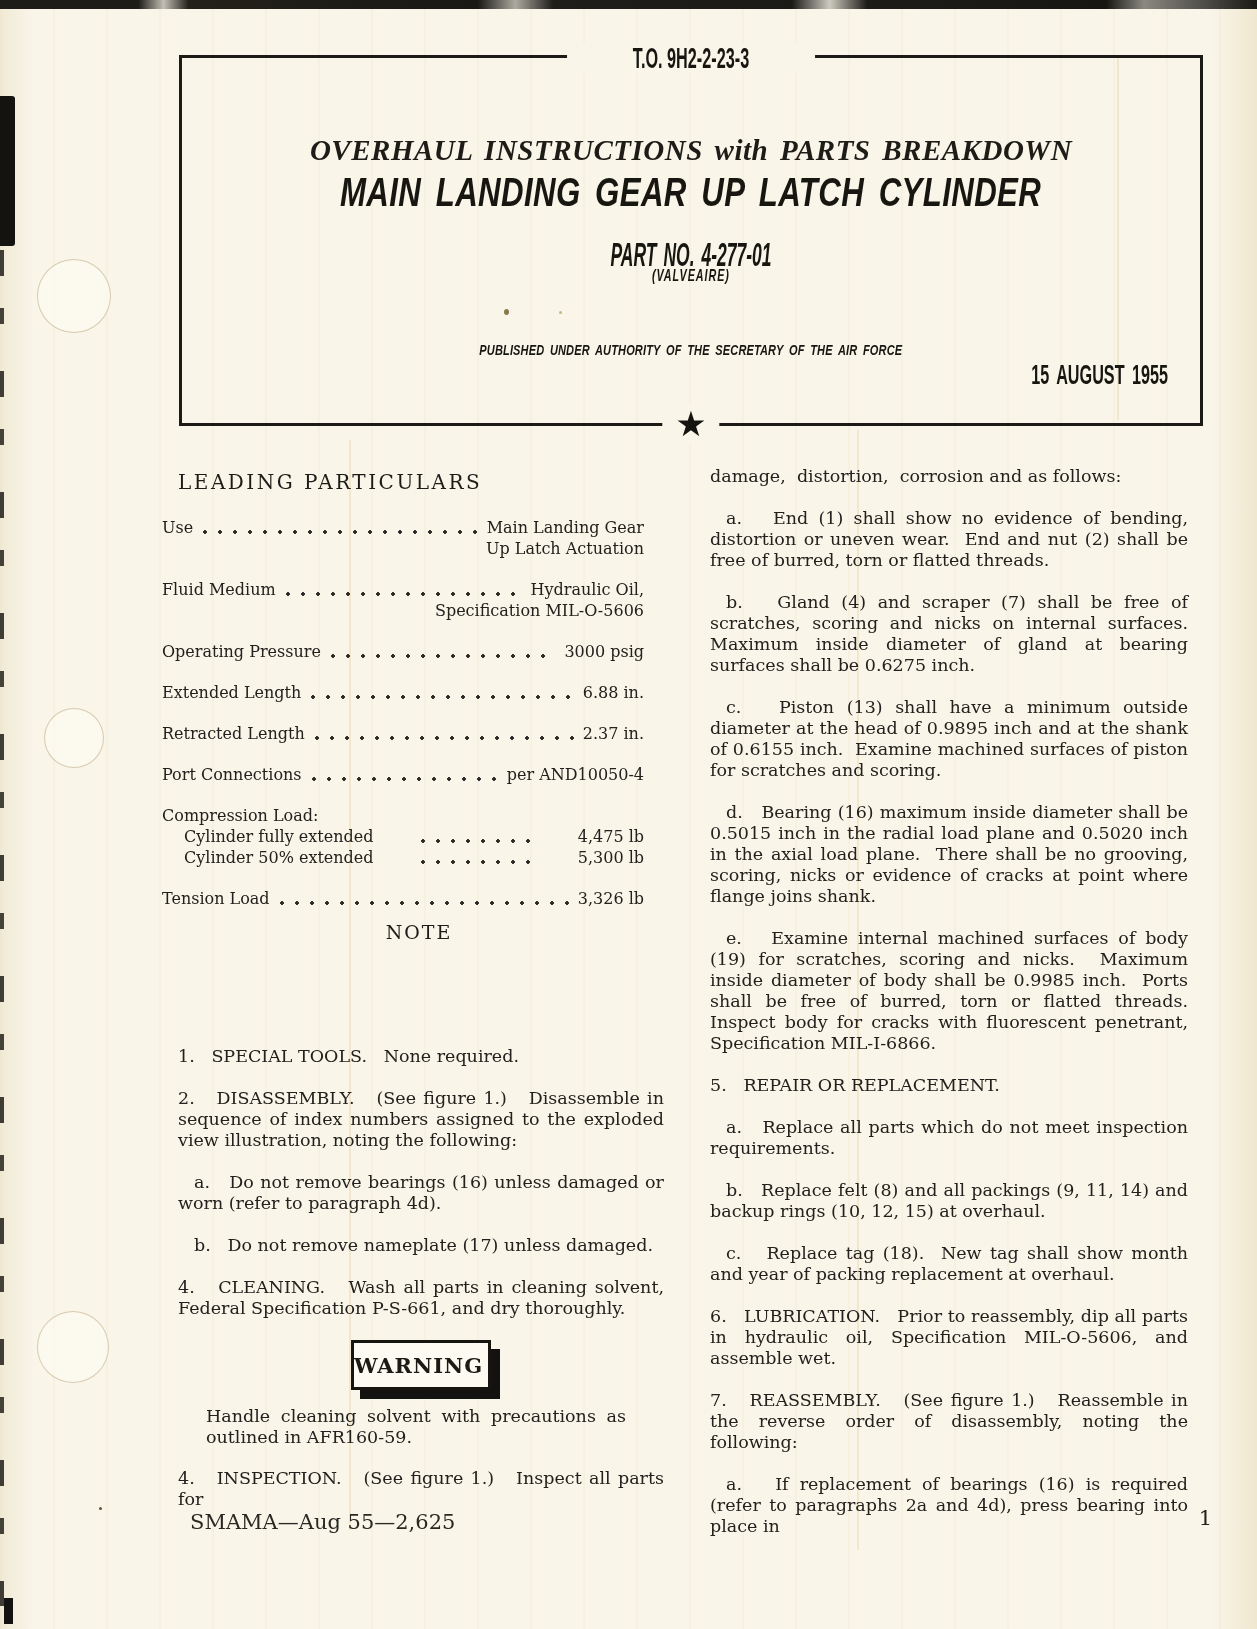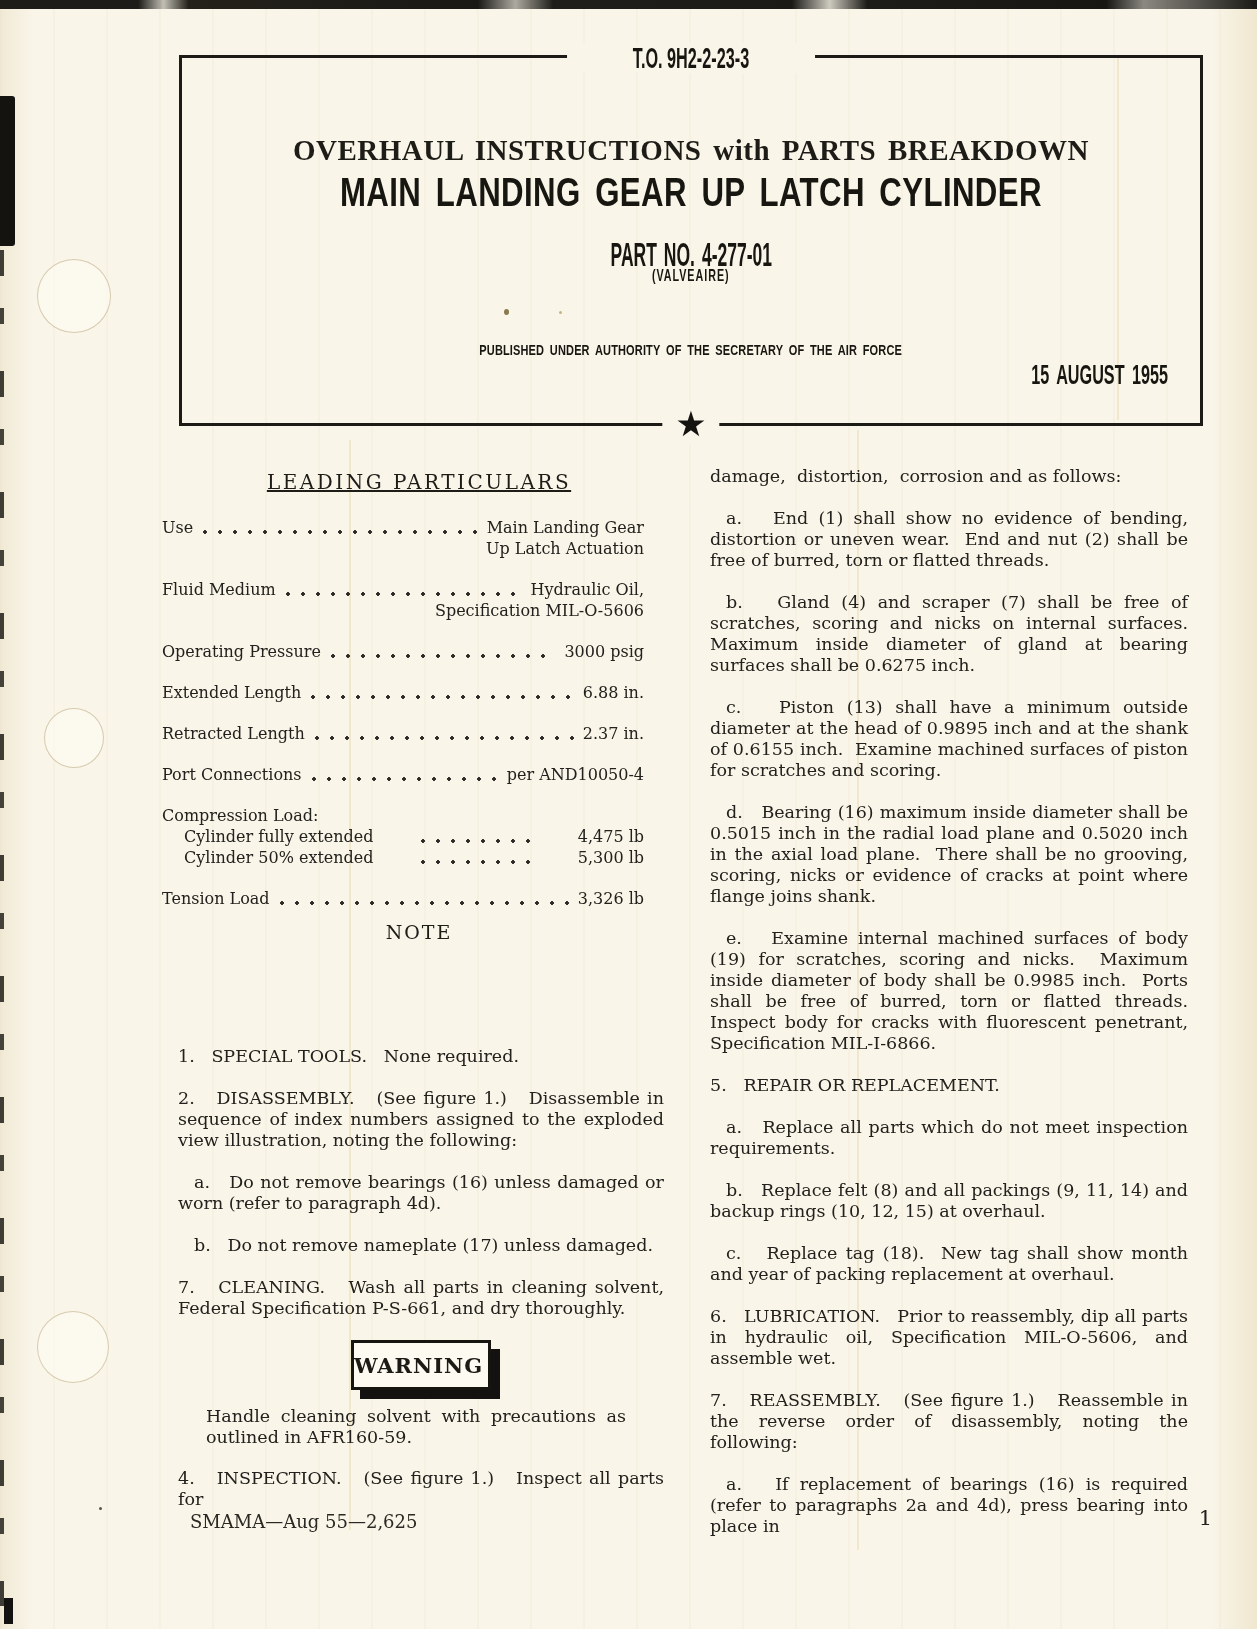--- a/index.html
+++ b/index.html
@@ -30,39 +30,39 @@
   .speck1{left:504px;top:309px;width:5px;height:6px;background:#8a7a4e;}
   .speck2{left:559px;top:311px;width:3px;height:3px;background:#c4b488;}
   .speck3{left:99px;top:1507px;width:3px;height:3px;background:#5a543f;}
 
   
   .title-box{position:absolute;left:179px;top:55px;width:1018px;height:365px;border:3px solid #1c1b15;}
   .hsans{font-family:"Liberation Sans",sans-serif;font-weight:700;color:#171611;}
   .to-label{position:absolute;top:-15px;left:50%;transform:translateX(-50%);background:#f9f5e9;
     padding:0 20px;font-size:29px;line-height:30px;white-space:nowrap;}
   .to-label .sx{display:inline-block;transform:scaleX(0.56);transform-origin:center;}
-  .hcenter{position:absolute;left:0;width:100%;text-align:center;white-space:nowrap;}
+  .hcenter{position:absolute;left:0;width:100%;text-align:center;white-space:nowrap;font-style:italic;}
   .subject{top:75px;font-size:29px;line-height:34px;font-family:"Liberation Serif",serif;font-weight:700;
     letter-spacing:0.5px;word-spacing:4px;color:#1d1c17;}
   .main-title{top:111px;font-size:40px;line-height:46px;}
   .main-title .sx{display:inline-block;transform:scaleX(0.78);transform-origin:center;word-spacing:7px;letter-spacing:0.5px;}
   .part-no{top:179px;font-size:33px;line-height:36px;}
   .part-no .sx{display:inline-block;transform:scaleX(0.53);transform-origin:center;word-spacing:4px;}
   .valveaire{top:207px;font-size:16.5px;line-height:20px;}
   .valveaire .sx{display:inline-block;transform:scaleX(0.65);transform-origin:center;letter-spacing:1.5px;}
   .published{top:283px;font-size:15.5px;line-height:17px;}
   .published .sx{display:inline-block;transform:scaleX(0.71);transform-origin:center;word-spacing:3.5px;letter-spacing:0.2px;}
   .issue-date{position:absolute;top:303px;right:32px;font-size:27px;line-height:28px;white-space:nowrap;}
   .issue-date .sx{display:inline-block;transform:scaleX(0.60);transform-origin:right center;word-spacing:5px;}
   .box-star{position:absolute;bottom:-21px;left:50%;transform:translateX(-50%);background:#f9f5e9;
     padding:0 13px;font-size:35px;line-height:40px;color:#14130f;}
 
   
-  .lp-heading{position:absolute;left:178px;top:470px;width:482px;text-align:center;
-    font-size:20px;letter-spacing:2.5px;color:#1d1c17;text-decoration:underline;}
+  .lp-heading{position:absolute;left:178px;top:470px;width:482px;
+    font-size:20px;letter-spacing:2.5px;color:#1d1c17;}
   .lp{position:absolute;left:162px;top:517px;width:482px;font-size:16px;line-height:21px;}
   .lp-row{display:flex;align-items:baseline;margin-top:20px;}
   .lp-row.first{margin-top:0;}
   .lp-row.sub{margin-top:0;padding-left:22px;gap:37px;}
   .lp-header-row{margin-top:20px;}
   .lp-leader{flex:1 1 auto;align-self:flex-end;height:6px;margin:0 8px 3px 10px;
     background-image:radial-gradient(circle at 2px 3px,#2c2a26 1.55px,rgba(0,0,0,0) 2.1px);
     background-size:15px 6px;background-repeat:repeat-x;background-position:0 0;}
   .lp-value{white-space:nowrap;}
   .lp-line2{text-align:right;}
@@ -82,21 +82,21 @@
   .para:last-child{margin-bottom:0;}
 
   
   .warn-box{margin:12px auto 16px auto;width:134px;height:44px;background:#fdfbf1;
     border:3px solid #161510;box-shadow:9px 9px 0 #141210;
     display:flex;align-items:center;}
   .warn-label{font-size:21px;font-weight:700;letter-spacing:1px;color:#1b1a15;font-family:"DejaVu Serif",serif;}
   .warn-text{margin:0 0 20px 28px;width:420px;text-align:justify;white-space:pre-wrap;}
 
   
-  .imprint{position:absolute;left:190px;top:1512px;font-size:18px;line-height:20px;color:#2a2822;}
+  .imprint{position:absolute;left:190px;top:1512px;font-size:21px;line-height:20px;color:#2a2822;}
   .page-num{position:absolute;left:1140px;top:1506px;width:72px;text-align:right;font-size:21px;color:#23211d;}
 </style>
 </head>
 <body>
 
 <div class="page">
 
   <div>
     <div class="top-strip"></div>
     <div class="left-bar"></div>
@@ -185,21 +185,21 @@
     </div>
   </div>
 
   <div class="note-heading">NOTE</div>
 
   <div class="col col-left">
     <p class="para">1.   SPECIAL TOOLS.   None required.</p>
     <p class="para">2.   DISASSEMBLY.   (See figure 1.)   Disassemble in sequence of index numbers assigned to the exploded view illustration, noting the following:</p>
     <p class="para item">a.   Do not remove bearings (16) unless damaged or worn (refer to paragraph 4d).</p>
     <p class="para item">b.   Do not remove nameplate (17) unless damaged.</p>
-    <p class="para">7.   CLEANING.   Wash all parts in cleaning solvent, Federal Specification P-S-661, and dry thoroughly.</p>
+    <p class="para">4.   CLEANING.   Wash all parts in cleaning solvent, Federal Specification P-S-661, and dry thoroughly.</p>
     <div class="warn-box">
       <span class="warn-label">WARNING</span>
     </div>
     <p class="para warn-text">Handle cleaning solvent with precautions as outlined in AFR160-59.</p>
     <p class="para">4.   INSPECTION.   (See figure 1.)   Inspect all parts for</p>
   </div>
 
   <div class="col col-right">
     <p class="para">damage,  distortion,  corrosion and as follows:</p>
     <p class="para item">a.   End (1) shall show no evidence of bending, distortion or uneven wear.  End and nut (2) shall be free of burred, torn or flatted threads.</p>

